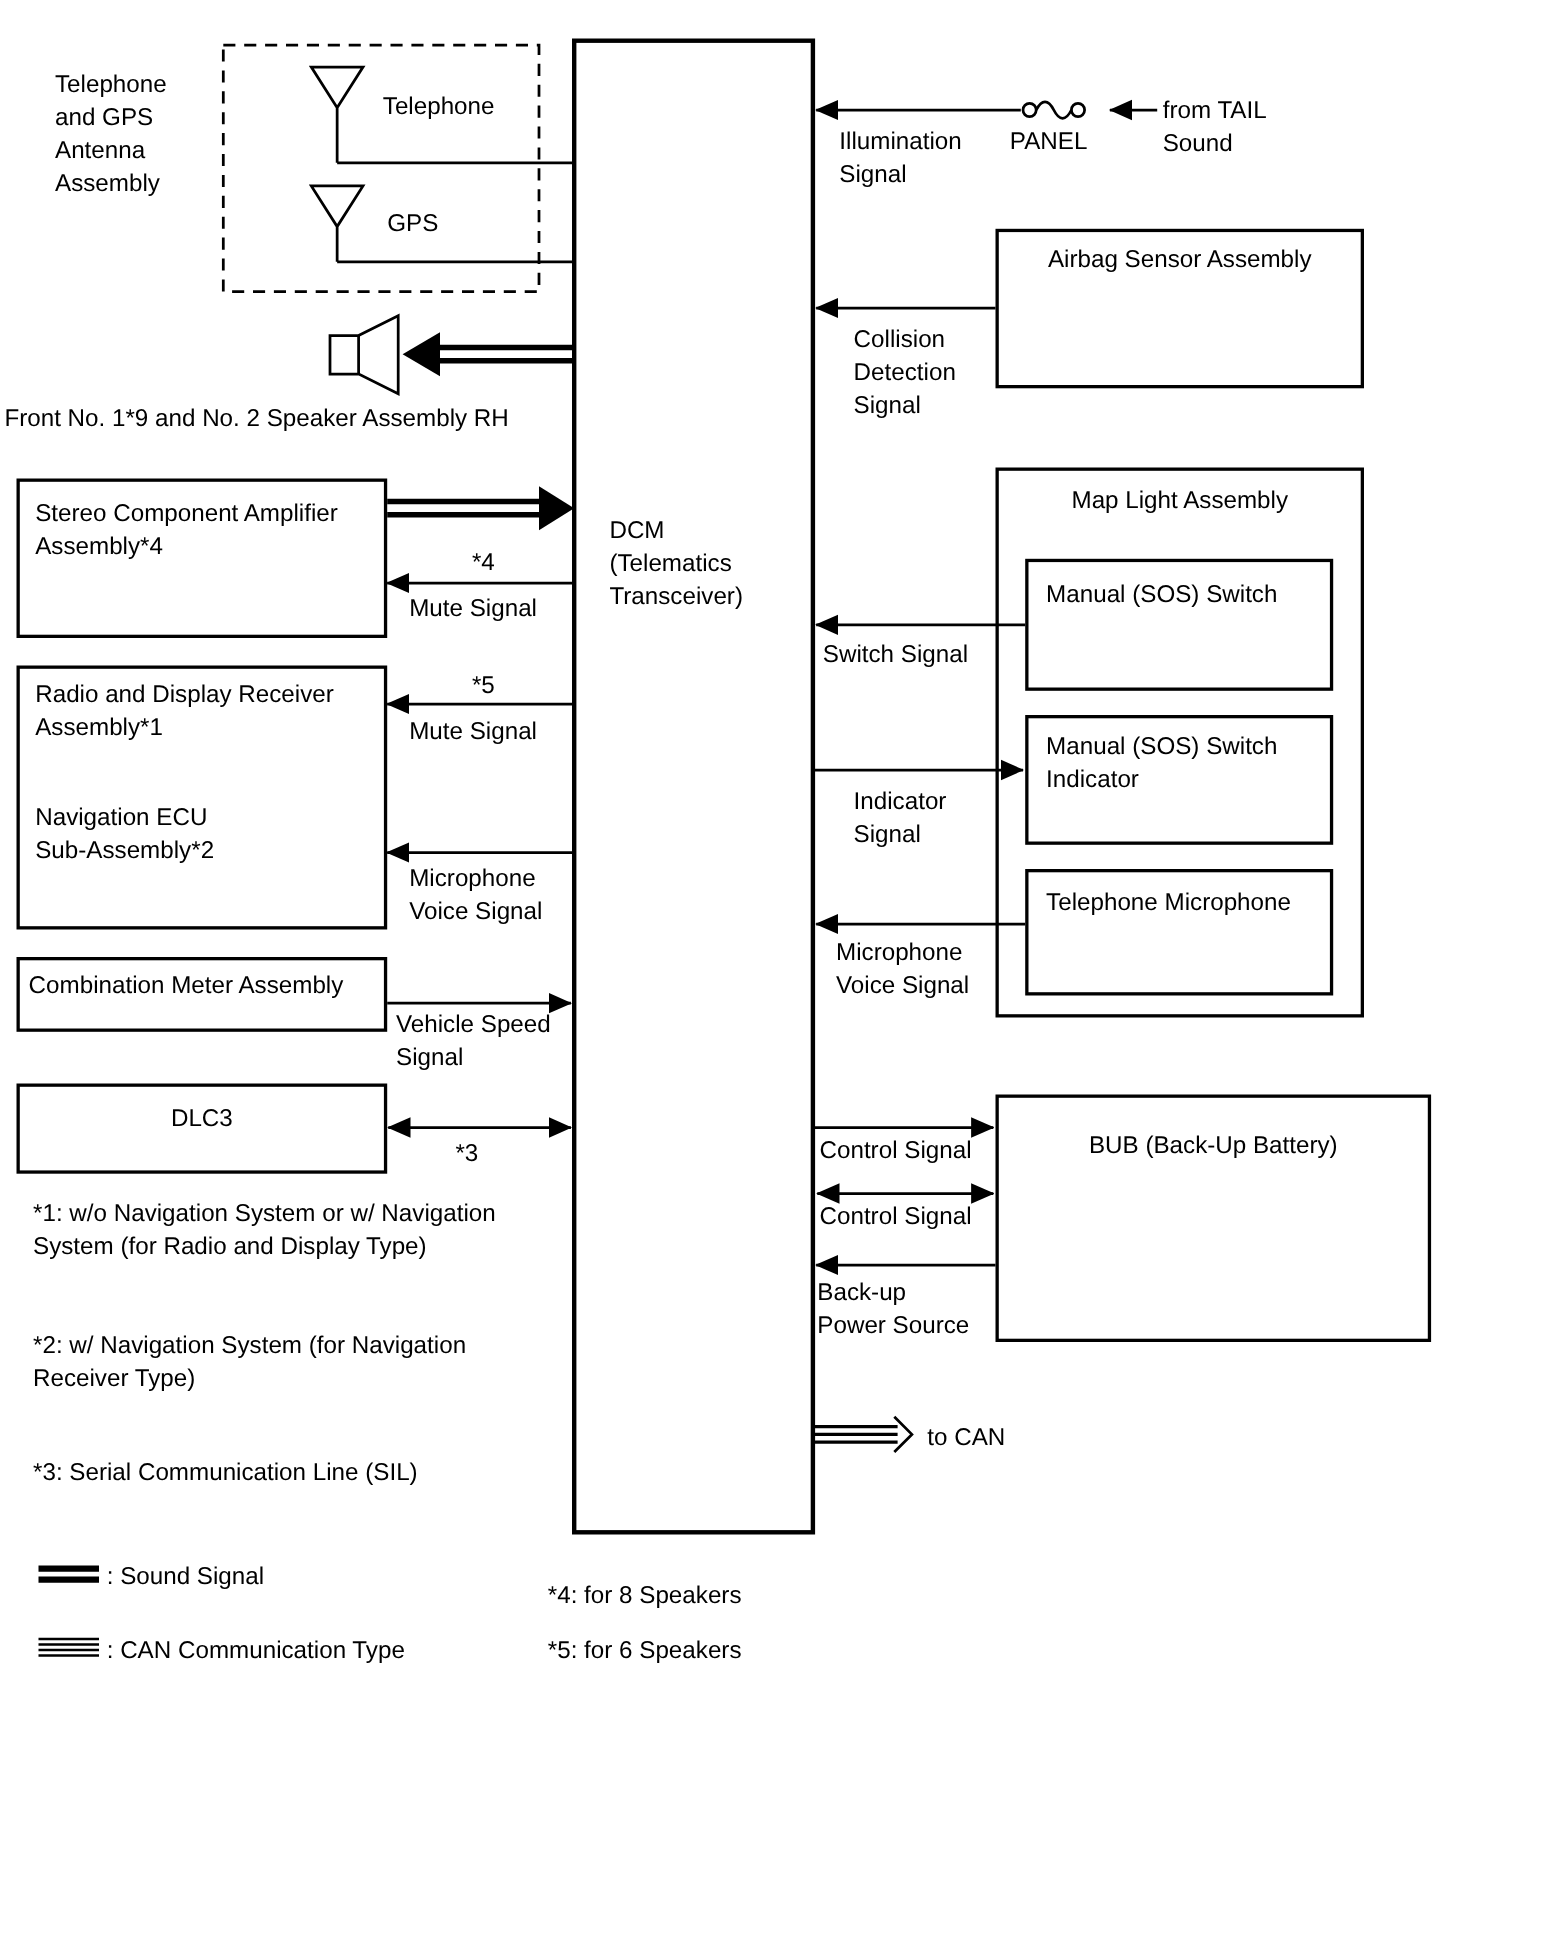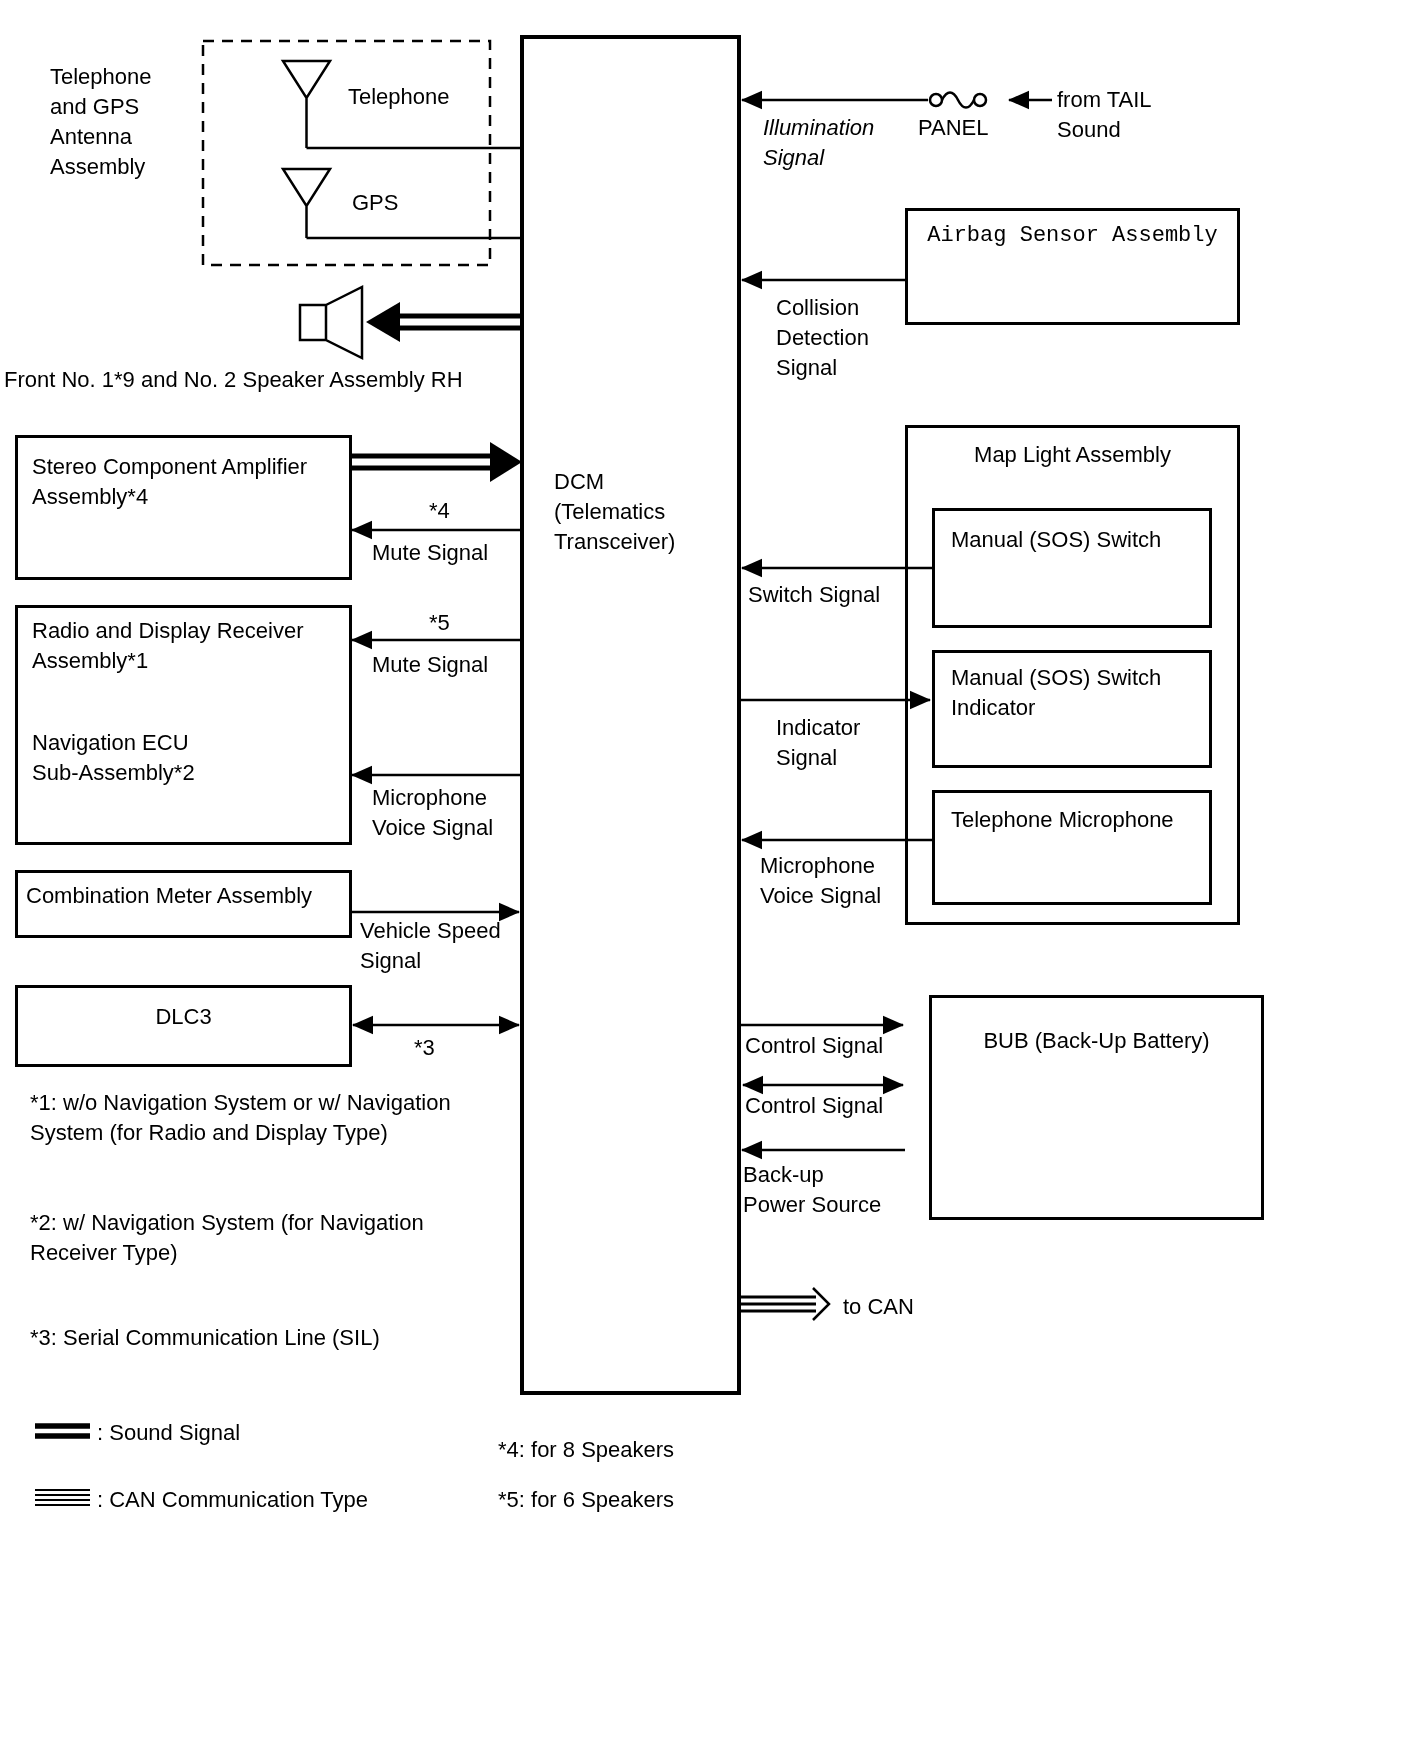--- a/index.html
+++ b/index.html
@@ -37,39 +37,39 @@
   </div>
 
   <div class="box" style="left:15px; top:870px; width:337px; height:68px;">
     <div class="txt" style="left:8px; top:8px;">Combination Meter Assembly</div>
   </div>
 
   <div class="box" style="left:15px; top:985px; width:337px; height:82px;">
     <div class="txt" style="left:0; right:0; top:14px; text-align:center;">DLC3</div>
   </div>
 
-  <div class="box" style="left:905px; top:208px; width:335px; height:117px;font-family:Liberation Mono, monospace;">
+  <div class="box" style="left:905px; top:208px; width:335px; height:145px;">
     <div class="txt" style="left:0; right:0; top:10px; text-align:center;">Airbag Sensor Assembly</div>
   </div>
 
   <div class="box" style="left:905px; top:425px; width:335px; height:500px;">
     <div class="txt" style="left:0; right:0; top:12px; text-align:center;">Map Light Assembly</div>
     <div class="box" style="left:24px; top:80px; width:280px; height:120px;">
       <div class="txt" style="left:16px; top:14px;">Manual (SOS) Switch</div>
     </div>
     <div class="box" style="left:24px; top:222px; width:280px; height:118px;">
       <div class="txt" style="left:16px; top:10px;">Manual (SOS) Switch
 Indicator</div>
     </div>
     <div class="box" style="left:24px; top:362px; width:280px; height:115px;">
       <div class="txt" style="left:16px; top:12px;">Telephone Microphone</div>
     </div>
   </div>
 
-  <div class="box" style="left:905px; top:995px; width:335px; height:225px;margin-left:24px;">
+  <div class="box" style="left:905px; top:995px; width:396px; height:225px;">
     <div class="txt" style="left:0; right:0; top:28px; text-align:center;">BUB (Back-Up Battery)</div>
   </div>
 
   <div class="txt" style="left:50px; top:62px;">Telephone
 and GPS
 Antenna
 Assembly</div>
   <div class="txt" style="left:348px; top:82px;">Telephone</div>
   <div class="txt" style="left:352px; top:188px;">GPS</div>
   <div class="txt" style="left:4px; top:365px;">Front No. 1*9 and No. 2 Speaker Assembly RH</div>
@@ -87,21 +87,21 @@
   <div class="txt" style="left:30px; top:1088px;">*1: w/o Navigation System or w/ Navigation
 System (for Radio and Display Type)</div>
   <div class="txt" style="left:30px; top:1208px;">*2: w/ Navigation System (for Navigation
 Receiver Type)</div>
   <div class="txt" style="left:30px; top:1323px;">*3: Serial Communication Line (SIL)</div>
   <div class="txt" style="left:97px; top:1418px;">: Sound Signal</div>
   <div class="txt" style="left:97px; top:1485px;">: CAN Communication Type</div>
   <div class="txt" style="left:498px; top:1435px;">*4: for 8 Speakers</div>
   <div class="txt" style="left:498px; top:1485px;">*5: for 6 Speakers</div>
 
-  <div class="txt" style="left:763px; top:113px;font-style:italic;">Illumination
+  <div class="txt" style="left:763px; top:113px;">Illumination
 Signal</div>
   <div class="txt" style="left:918px; top:113px;">PANEL</div>
   <div class="txt" style="left:1057px; top:85px;">from TAIL
 Sound</div>
   <div class="txt" style="left:776px; top:293px;">Collision
 Detection
 Signal</div>
   <div class="txt" style="left:748px; top:580px;">Switch Signal</div>
   <div class="txt" style="left:776px; top:713px;">Indicator
 Signal</div>

